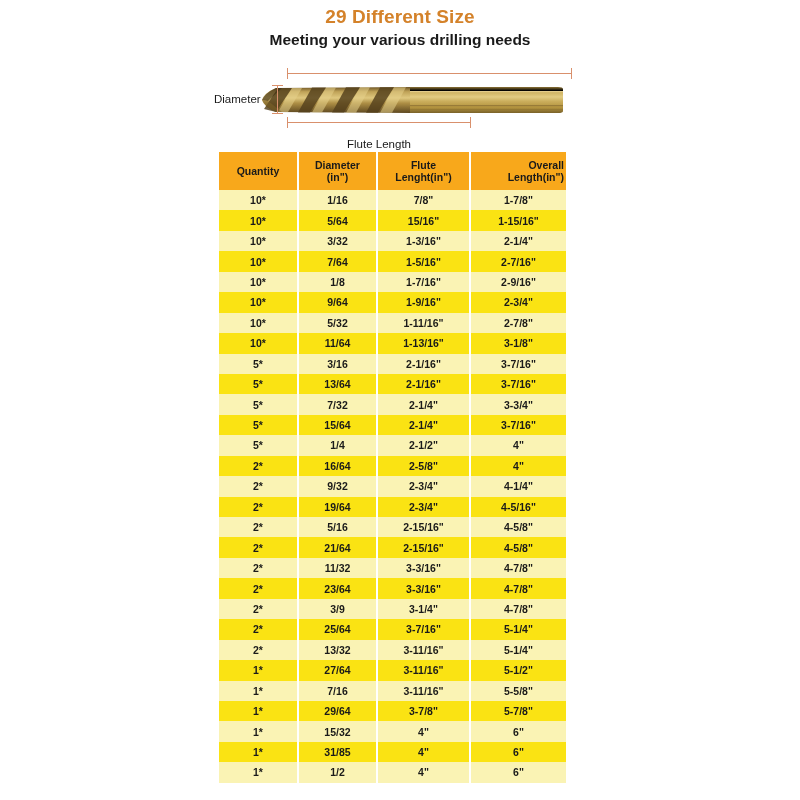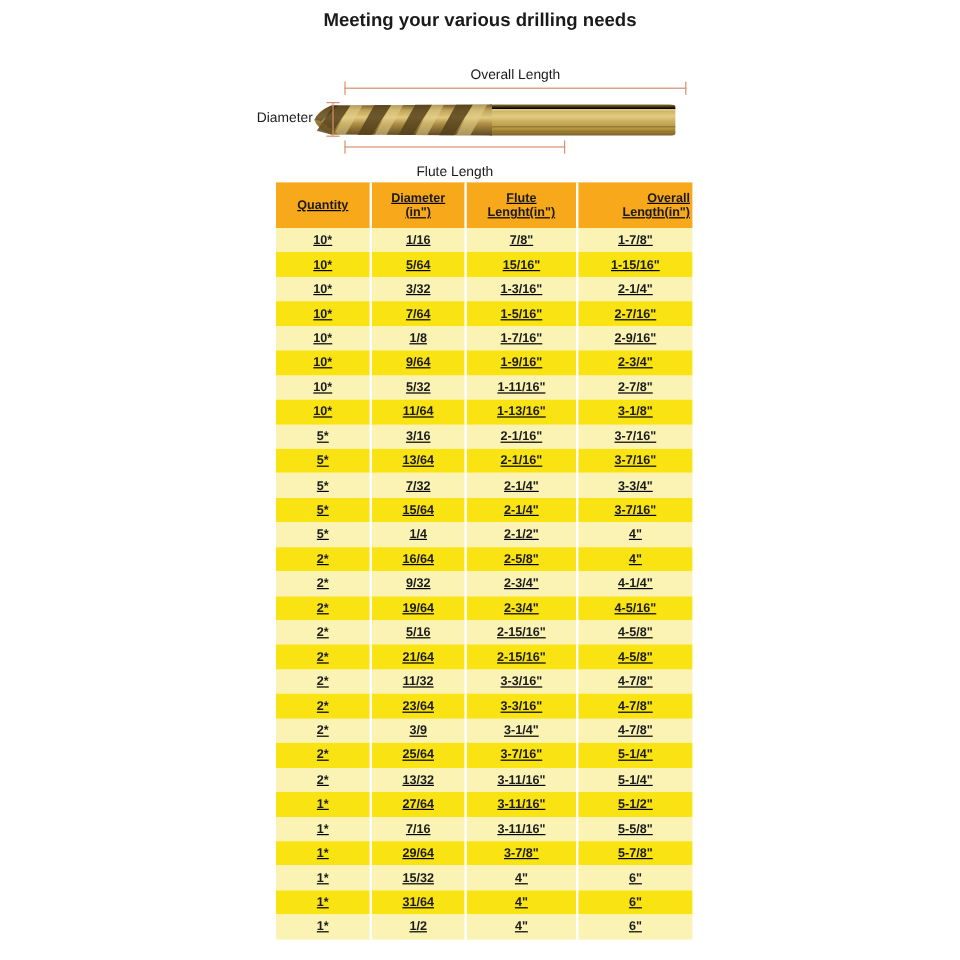--- a/index.html
+++ b/index.html
@@ -53,25 +53,24 @@
   #dia-line{ left:277px; top:27px; width:1px; height:29px; }
   #dia-capT{ left:272px; top:27px; width:11px; height:1px; }
   #dia-capB{ left:272px; top:55px; width:11px; height:1px; }
   #dia-label{ left:214px; top:35px; }
 
   
   #bit{ position:absolute; left:258px; top:27px; width:305px; height:30px; }
 
   
   #spec-table{
-    position:absolute; left:230px; top:152px;
+    position:absolute; left:219px; top:152px;
     width:347px;
     border-collapse:collapse;
     table-layout:fixed;
-    text-decoration:underline;
   }
   #spec-table th{
     background:#F8A81B;
     color:#1A1A1A;
     font-size:10.5px;
     font-weight:bold;
     line-height:12.5px;
     height:38px;
     padding:0 2px;
     border-right:2px solid #ffffff;
@@ -94,20 +93,21 @@
   tr.dark  td{ background:#FAE313; }
   .col-q{ width:79px; }
   .col-d{ width:79px; }
   .col-f{ width:93px; }
   .col-o{ width:96px; }
 </style>
 </head>
 <body>
 
 <div id="heading">
+  <div id="title">29 Different Size</div>
   <div id="subtitle">Meeting your various drilling needs</div>
 </div>
 
 <div id="diagram">
 
   <svg id="bit" viewBox="0 0 305 30" preserveAspectRatio="none">
     <defs>
       <linearGradient id="shankG" x1="0" y1="0" x2="0" y2="1">
         <stad offset="0"></stad>
         <stop offset="0%" stop-color="#8E7436"></stop>
@@ -144,21 +144,20 @@
       <path d="M34 3 L44 3 L30 27 L20 27 Z"></path>
       <path d="M68 2.4 L78 2.4 L64 27.5 L54 27.5 Z"></path>
       <path d="M102 2.3 L112 2.3 L98 27.7 L88 27.7 Z"></path>
       <path d="M136 2.2 L148 2.2 L134 27.8 L122 27.8 Z"></path>
     </g>
 
     <path d="M4 15 Q7 8 18 3 L24 3 L10 16 Z" fill="#3F2F14" opacity=".65"></path>
     <path d="M4 15 Q7 22 18 27 L24 27 L10 16 Z" fill="#7E6429" opacity=".55"></path>
   </svg>
 
-  <div class="dimlabel" id="ol-label">Overall Length</div>
   <div class="dimline" id="ol-line"></div>
   <div class="dimcap" id="ol-capL"></div>
   <div class="dimcap" id="ol-capR"></div>
 
   <div class="dimline" id="fl-line"></div>
   <div class="dimcap" id="fl-capL"></div>
   <div class="dimcap" id="fl-capR"></div>
   <div class="dimlabel" id="fl-label">Flute Length</div>
 
   <div class="dimlabel" id="dia-label">Diameter</div>
@@ -340,21 +339,21 @@
         <td>5-7/8"</td>
       </tr>
       <tr class="light">
         <td>1*</td>
         <td>15/32</td>
         <td>4"</td>
         <td>6"</td>
       </tr>
       <tr class="dark">
         <td>1*</td>
-        <td>31/64</td>
+        <td>31/85</td>
         <td>4"</td>
         <td>6"</td>
       </tr>
       <tr class="light">
         <td>1*</td>
         <td>1/2</td>
         <td>4"</td>
         <td>6"</td>
       </tr>
     </tbody>

